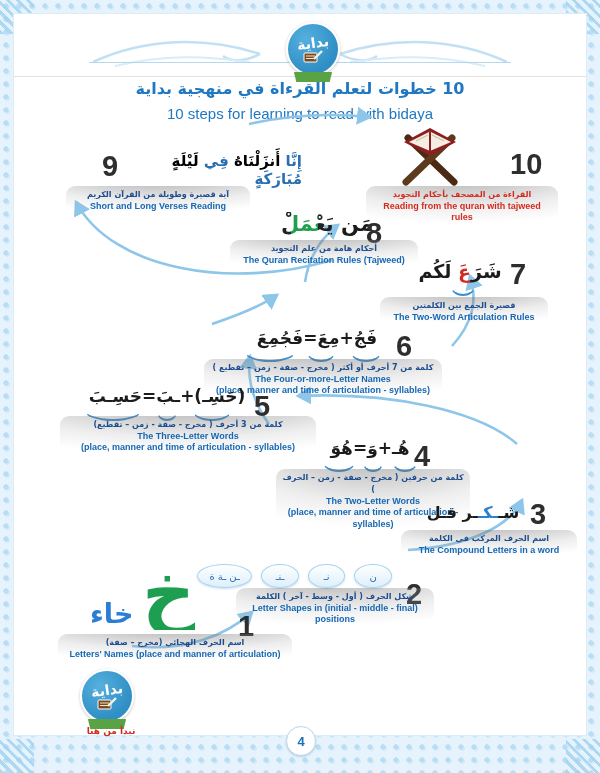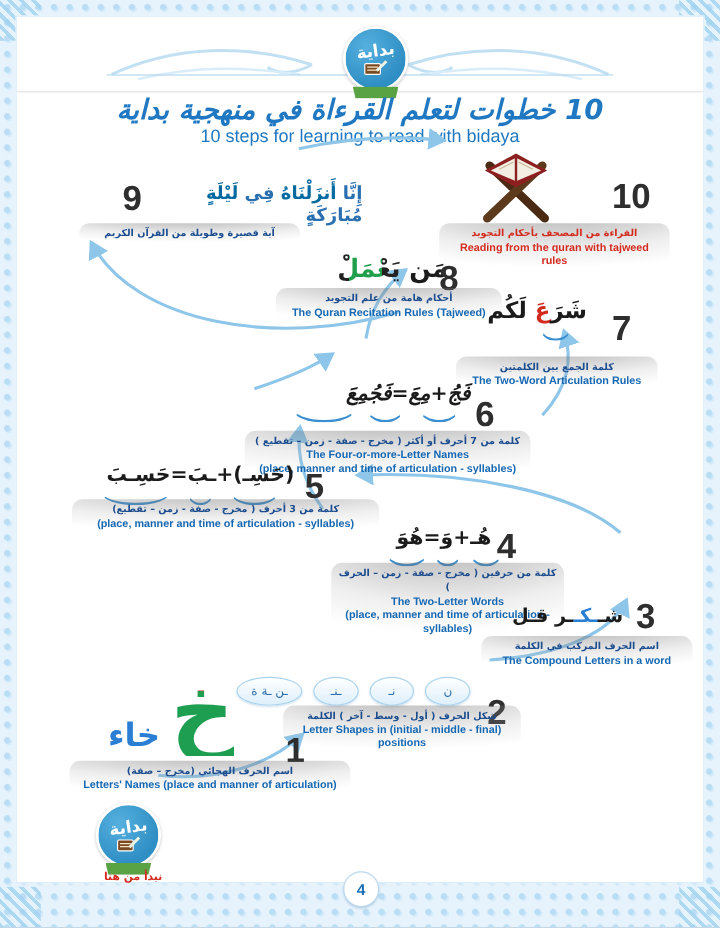--- a/index.html
+++ b/index.html
@@ -23,44 +23,44 @@
   .logo{position:absolute;display:flex;flex-direction:column;align-items:center;}
   .logo .circle{width:50px;height:50px;border-radius:50%;border:2px solid #fff;
      background:radial-gradient(circle at 35% 30%,#55b0de,#2f8ec4 70%);
      box-shadow:0 1px 3px rgba(0,0,0,.25);display:flex;align-items:center;justify-content:center;
      flex-direction:column;color:#fff;}
   .logo .circle .word{font-size:14px;font-weight:bold;transform:rotate(-8deg);line-height:1;}
   .logo .ribbon{margin-top:-4px;width:38px;height:10px;background:#5aa345;
      clip-path:polygon(0 0,100% 0,94% 100%,6% 100%);box-shadow:0 1px 1px rgba(0,0,0,.2);}
   .logo-top{left:272px;top:8px;}
   .title-ar{position:absolute;left:0;right:0;top:65px;text-align:center;direction:rtl;
-     font-size:23px;font-weight:bold;color:#1f78c1;font-style:italic;}
+     font-size:16px;font-weight:bold;color:#1f78c1;}
   .title-en{position:absolute;left:0;right:0;top:91px;text-align:center;
      font-size:15px;font-weight:normal;color:#1f78c1;font-family:"Liberation Sans",sans-serif;}
   
   .num{position:absolute;font-family:"Liberation Sans",sans-serif;
      font-weight:800;font-size:29px;color:#2e2e2e;line-height:1;}
   .arz{direction:rtl;unicode-bidi:isolate;font-weight:bold;color:#1b1b1b;}
   .cap{position:absolute;text-align:center;border-radius:9px;padding:3px 6px 2px;
      background:radial-gradient(ellipse 130% 150% at 50% -30%,rgba(95,95,95,.5),rgba(170,170,170,.2) 55%,rgba(255,255,255,0) 82%);}
   .cap .ar{display:block;direction:rtl;font-size:8px;font-weight:bold;color:#1c4d8f;line-height:1.5;}
   .cap .en{display:block;font-size:9px;font-weight:bold;color:#1668b3;line-height:1.25;
      font-family:"Liberation Sans",sans-serif;}
   .cap.red .ar{color:#d42b1f;} .cap.red .en{color:#d42b1f;text-align:center;}
   .arc{position:absolute;border-bottom:2px solid #3b8fd0;border-left:1px solid transparent;
      border-right:1px solid transparent;border-radius:0 0 50% 50%/0 0 100% 100%;height:9px;}
   
   .ex9{position:absolute;left:118px;top:138px;width:170px;font-size:15px;}
-  .ex9 .b{color:#2a6fb0;} .ex9 .k{color:#0369a1;}
+  .ex9 .b{color:#2a6fb0;} .ex9 .k{color:#000000;}
   .ex8{position:absolute;left:248px;top:198px;width:130px;font-size:21px;text-align:center;}
   .w-green{background:linear-gradient(90deg,#222 0 18%,#1f9e4c 18% 70%,#222 70%);
      -webkit-background-clip:text;background-clip:text;color:transparent;}
-  .ex7{position:absolute;left:392px;top:234px;width:108px;font-size:19px;text-align:left;}
+  .ex7{position:absolute;left:392px;top:246px;width:108px;font-size:19px;text-align:center;}
   .ex7 .r{color:#d42b1f;}
-  .ex6{position:absolute;left:228px;top:304px;width:150px;font-size:17px;text-align:right;font-style:italic;}
+  .ex6{position:absolute;left:228px;top:314px;width:150px;font-size:17px;text-align:center;}
   .ex5{position:absolute;left:68px;top:372px;width:170px;font-size:17px;text-align:center;}
   .ex4{position:absolute;left:306px;top:424px;width:100px;font-size:17px;text-align:center;}
   .ex3{position:absolute;left:408px;top:489px;width:102px;font-size:16px;text-align:center;}
   .ex3 .blu{color:#2a7fd4;}
   .clouds{position:absolute;left:183px;top:550px;width:195px;display:flex;gap:9px;align-items:center;}
   .cloud{height:22px;border-radius:50%;border:1.5px solid #a8d3ee;flex:1;
      background:linear-gradient(#ffffff,#ddeffb);box-shadow:0 1px 2px rgba(120,170,210,.4);
      display:flex;align-items:center;justify-content:center;
      font-size:10px;font-weight:normal;color:#2e6fae;direction:rtl;}
   .cloud.wide{flex:1.5;}
@@ -132,20 +132,21 @@
         <path d="M235 110 C279 100 317 99 356 103"></path>
       </g>
     </svg>
 
     <div class="num" style="left:88px;top:138px;">9</div>
     <div class="ex9 arz">
       <span class="b">إِنَّا </span><span class="k">أَنزَلْنَاهُ </span><span class="b">فِي </span><span class="k">لَيْلَةٍ </span><span class="b">مُبَارَكَةٍ</span>
     </div>
     <div class="cap" style="left:52px;top:172px;width:172px;">
       <span class="ar">آية قصيرة وطويلة من القرآن الكريم</span>
+      <span class="en">Short and Long Verses Reading</span>
     </div>
 
     <svg style="position:absolute;left:378px;top:110px;" width="76" height="62" viewBox="0 0 76 62">
       <line x1="16" y1="14" x2="62" y2="58" stroke="#4a2a12" stroke-width="7" stroke-linecap="round"></line>
       <line x1="60" y1="14" x2="14" y2="58" stroke="#5d3a1c" stroke-width="7" stroke-linecap="round"></line>
       <path d="M12 18 L38 4 L64 18 L38 32 Z" fill="#8c1f1f"></path>
       <path d="M17 18 L38 7.5 L59 18 L38 27 Z" fill="#f3ede2"></path>
       <path d="M38 7.5 L38 27" stroke="#8c1f1f" stroke-width="2"></path>
       <path d="M24 17 L36 11 M40 11 L52 17" stroke="#c9b79a" stroke-width="1"></path>
     </svg>
@@ -163,21 +164,21 @@
       <span class="ar">أحكام هامة من علم التجويد</span>
       <span class="en">The Quran Recitation Rules (Tajweed)</span>
     </div>
 
     <div class="ex7 arz">
       <span>شَرَ</span><span class="r">عَ</span><span> لَكُم</span>
       <span class="arc" style="left:44px;top:25px;width:24px;"></span>
     </div>
     <div class="num" style="left:496px;top:246px;">7</div>
     <div class="cap" style="left:366px;top:283px;width:156px;">
-      <span class="ar">كلمة الجمع بين الكلمتين</span>
+      <span class="ar">قصيرة الجمع بين الكلمتين</span>
       <span class="en">The Two-Word Articulation Rules</span>
     </div>
 
     <div class="ex6 arz">
       <span>فَجُ+مِعَ=فَجُمِعَ</span>
       <span class="arc" style="left:2px;top:23px;width:50px;"></span>
       <span class="arc" style="left:64px;top:23px;width:28px;"></span>
       <span class="arc" style="left:108px;top:23px;width:30px;"></span>
     </div>
     <div class="num" style="left:382px;top:318px;">6</div>
@@ -189,20 +190,21 @@
 
     <div class="ex5 arz">
       <span>(حَسِـ)+ـبَ=حَسِـبَ</span>
       <span class="arc" style="left:2px;top:24px;width:56px;"></span>
       <span class="arc" style="left:74px;top:24px;width:20px;"></span>
       <span class="arc" style="left:110px;top:24px;width:38px;"></span>
     </div>
     <div class="num" style="left:240px;top:378px;">5</div>
     <div class="cap" style="left:46px;top:402px;width:244px;">
       <span class="ar">كلمة من 3 أحرف ( مخرج - صفة - زمن – تقطيع)</span>
+      <span class="en">The Three-Letter Words</span>
       <span class="en">(place, manner and time of articulation - syllables)</span>
     </div>
 
     <div class="ex4 arz">
       <span>هُـ+وَ=هُوَ</span>
       <span class="arc" style="left:2px;top:23px;width:32px;"></span>
       <span class="arc" style="left:42px;top:23px;width:20px;"></span>
       <span class="arc" style="left:72px;top:23px;width:24px;"></span>
     </div>
     <div class="num" style="left:400px;top:428px;">4</div>

